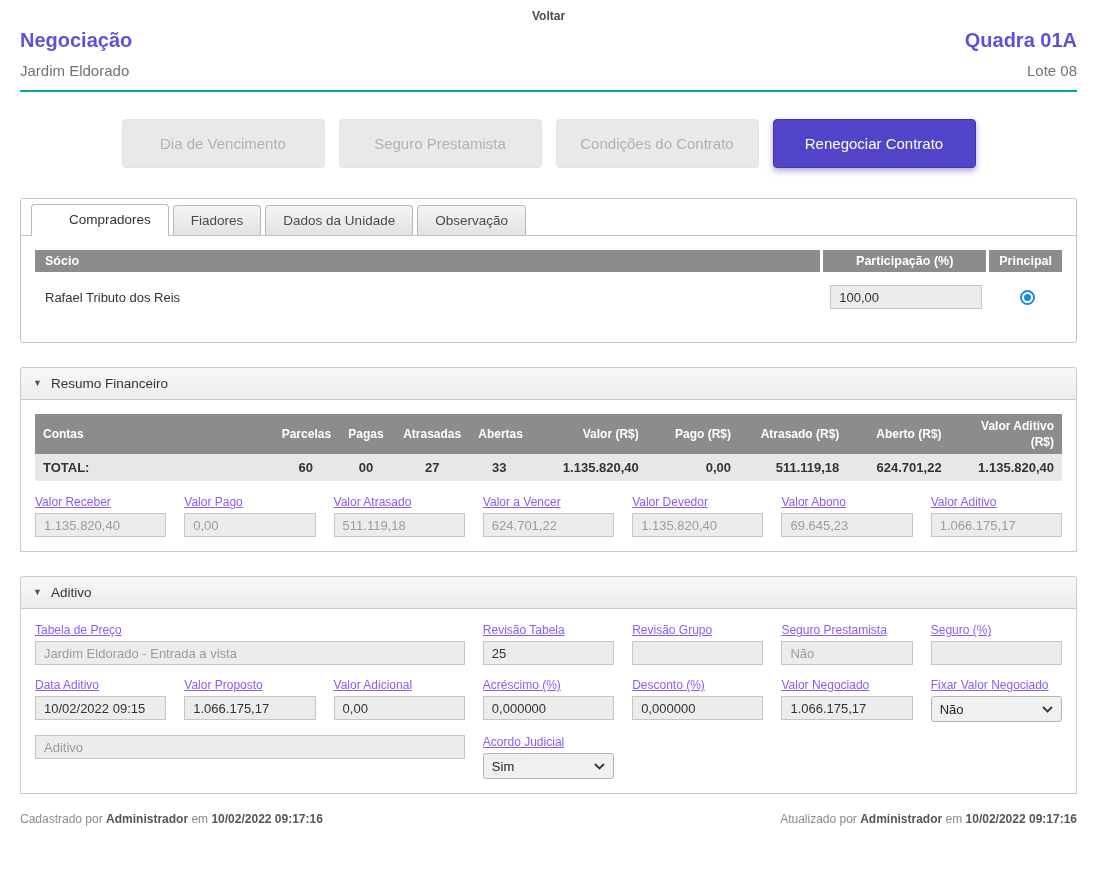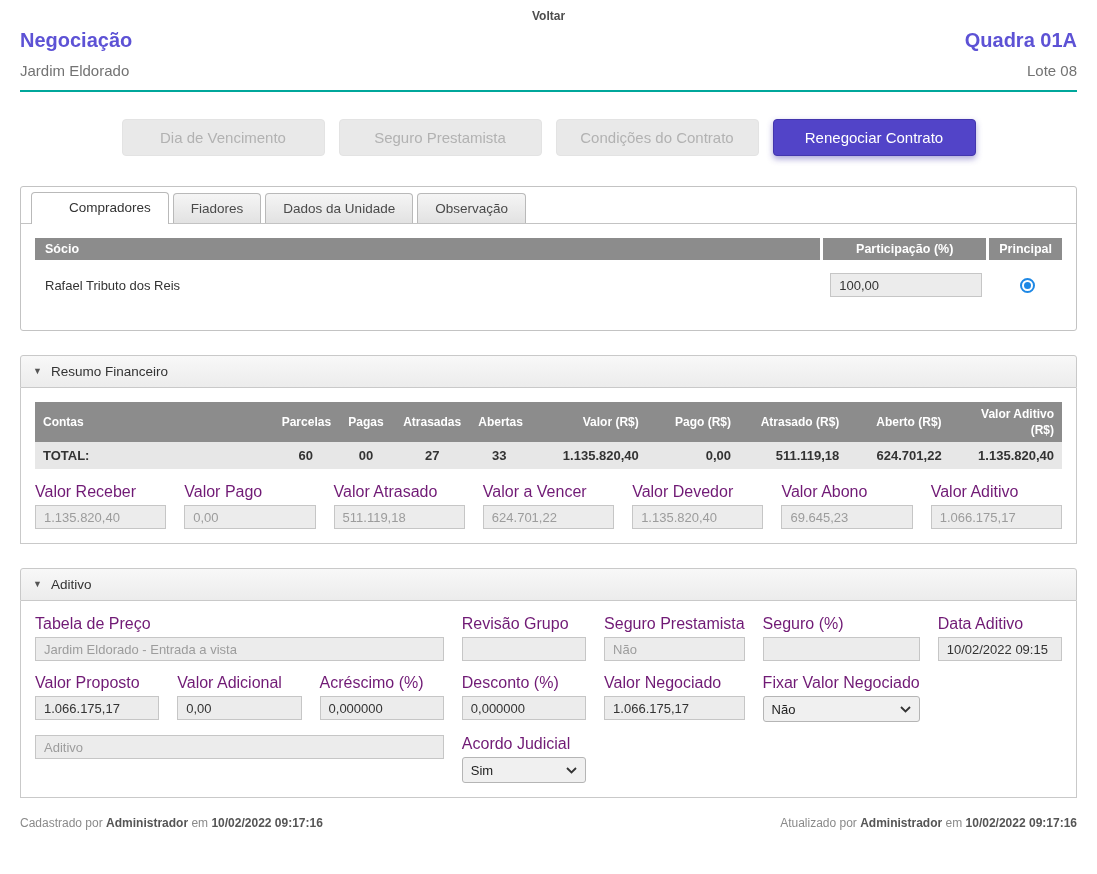--- a/index.html
+++ b/index.html
@@ -13,21 +13,21 @@
 
   
   .header { display:flex; justify-content:space-between; align-items:flex-end;
             border-bottom:2px solid #00a79b; padding-bottom:11px; }
   .h-title { font-size:20px; font-weight:bold; color:#5d52d5; line-height:1.25; }
   .h-sub { font-size:15px; color:#737373; margin-top:9px; }
   .header-right { text-align:right; }
 
   
   .actions { display:flex; justify-content:center; gap:14px; margin:27px 0 30px; }
-  .btn { width:203px; height:37px; border-radius:4px; font-size:15px; font-family:inherit; }
+  .btn { width:203px; height:49px; border-radius:4px; font-size:15px; font-family:inherit; }
   .btn.disabled { background:#e9e9e9; color:#b2b2b2; border:1px solid #e3e3e3; cursor:default; }
   .btn.primary { background:#5244c8; color:#fff; border:1px solid #4336ad;
                  box-shadow:0 3px 6px rgba(70,60,170,.45); cursor:pointer; }
 
   
   .tabs-container { border:1px solid #c3c3c3; border-radius:3px; }
   .tab-list { list-style:none; margin:0; padding:5px 10px 0; display:flex; align-items:flex-end;
               border-bottom:1px solid #c3c3c3; }
   .tab { border:1px solid #b9b9b9; border-bottom:none; border-radius:4px 4px 0 0;
          background:linear-gradient(#f5f5f5,#e2e2e2); padding:7px 17px; font-size:13.5px;
@@ -66,21 +66,21 @@
   
   .fin-table { width:100%; border-collapse:collapse; font-size:13px; table-layout:fixed; }
   .fin-table th { background:#8c8c8c; color:#fff; font-size:12px; font-weight:bold;
                   padding:4px 8px; line-height:1.35; vertical-align:middle; height:36px; }
   .fin-table td { padding:8px 8px; }
   .fin-table .total td { background:#e7e7e7; font-weight:bold; padding:6px 8px; }
   .l { text-align:left; } .c { text-align:center; } .r { text-align:right; }
   .bold { font-weight:bold; }
 
   .fin-fields { display:grid; grid-template-columns:repeat(7,1fr); gap:0 18px; margin-top:14px; }
-  .field label { display:block; font-size:16px; color:#701a75; margin-bottom:4px; white-space:nowrap; }
+  .field label { display:block; font-size:12px; color:#8b5cf6; margin-bottom:4px; white-space:nowrap;text-decoration:underline; }
 
   
   .grid7 { display:grid; grid-template-columns:repeat(7,1fr); gap:13px 18px; }
   .span3 { grid-column:span 3; }
 
   .select { display:flex; align-items:center; justify-content:space-between;
             background:#f0f0f0; border:1px solid #b5b5b5; border-radius:3px; height:26px;
             padding:0 8px; font-size:13px; color:#222; cursor:pointer; }
   .select svg { flex:none; }
 
@@ -231,20 +231,24 @@
       <span>Aditivo</span>
     </div>
     <div class="acc-body">
       <div class="grid7">
 
         <div class="field span3">
           <label>Tabela de Preço</label>
           <input class="input muted" value="Jardim Eldorado - Entrada a vista" style="">
         </div>
         <div class="field">
+          <label>Revisão Tabela</label>
+          <input class="input" value="25" style="">
+        </div>
+        <div class="field">
           <label>Revisão Grupo</label>
           <input class="input muted" value="" style="">
         </div>
         <div class="field">
           <label>Seguro Prestamista</label>
           <input class="input muted" value="Não" style="">
         </div>
         <div class="field">
           <label>Seguro (%)</label>
           <input class="input muted" value="" style="">

